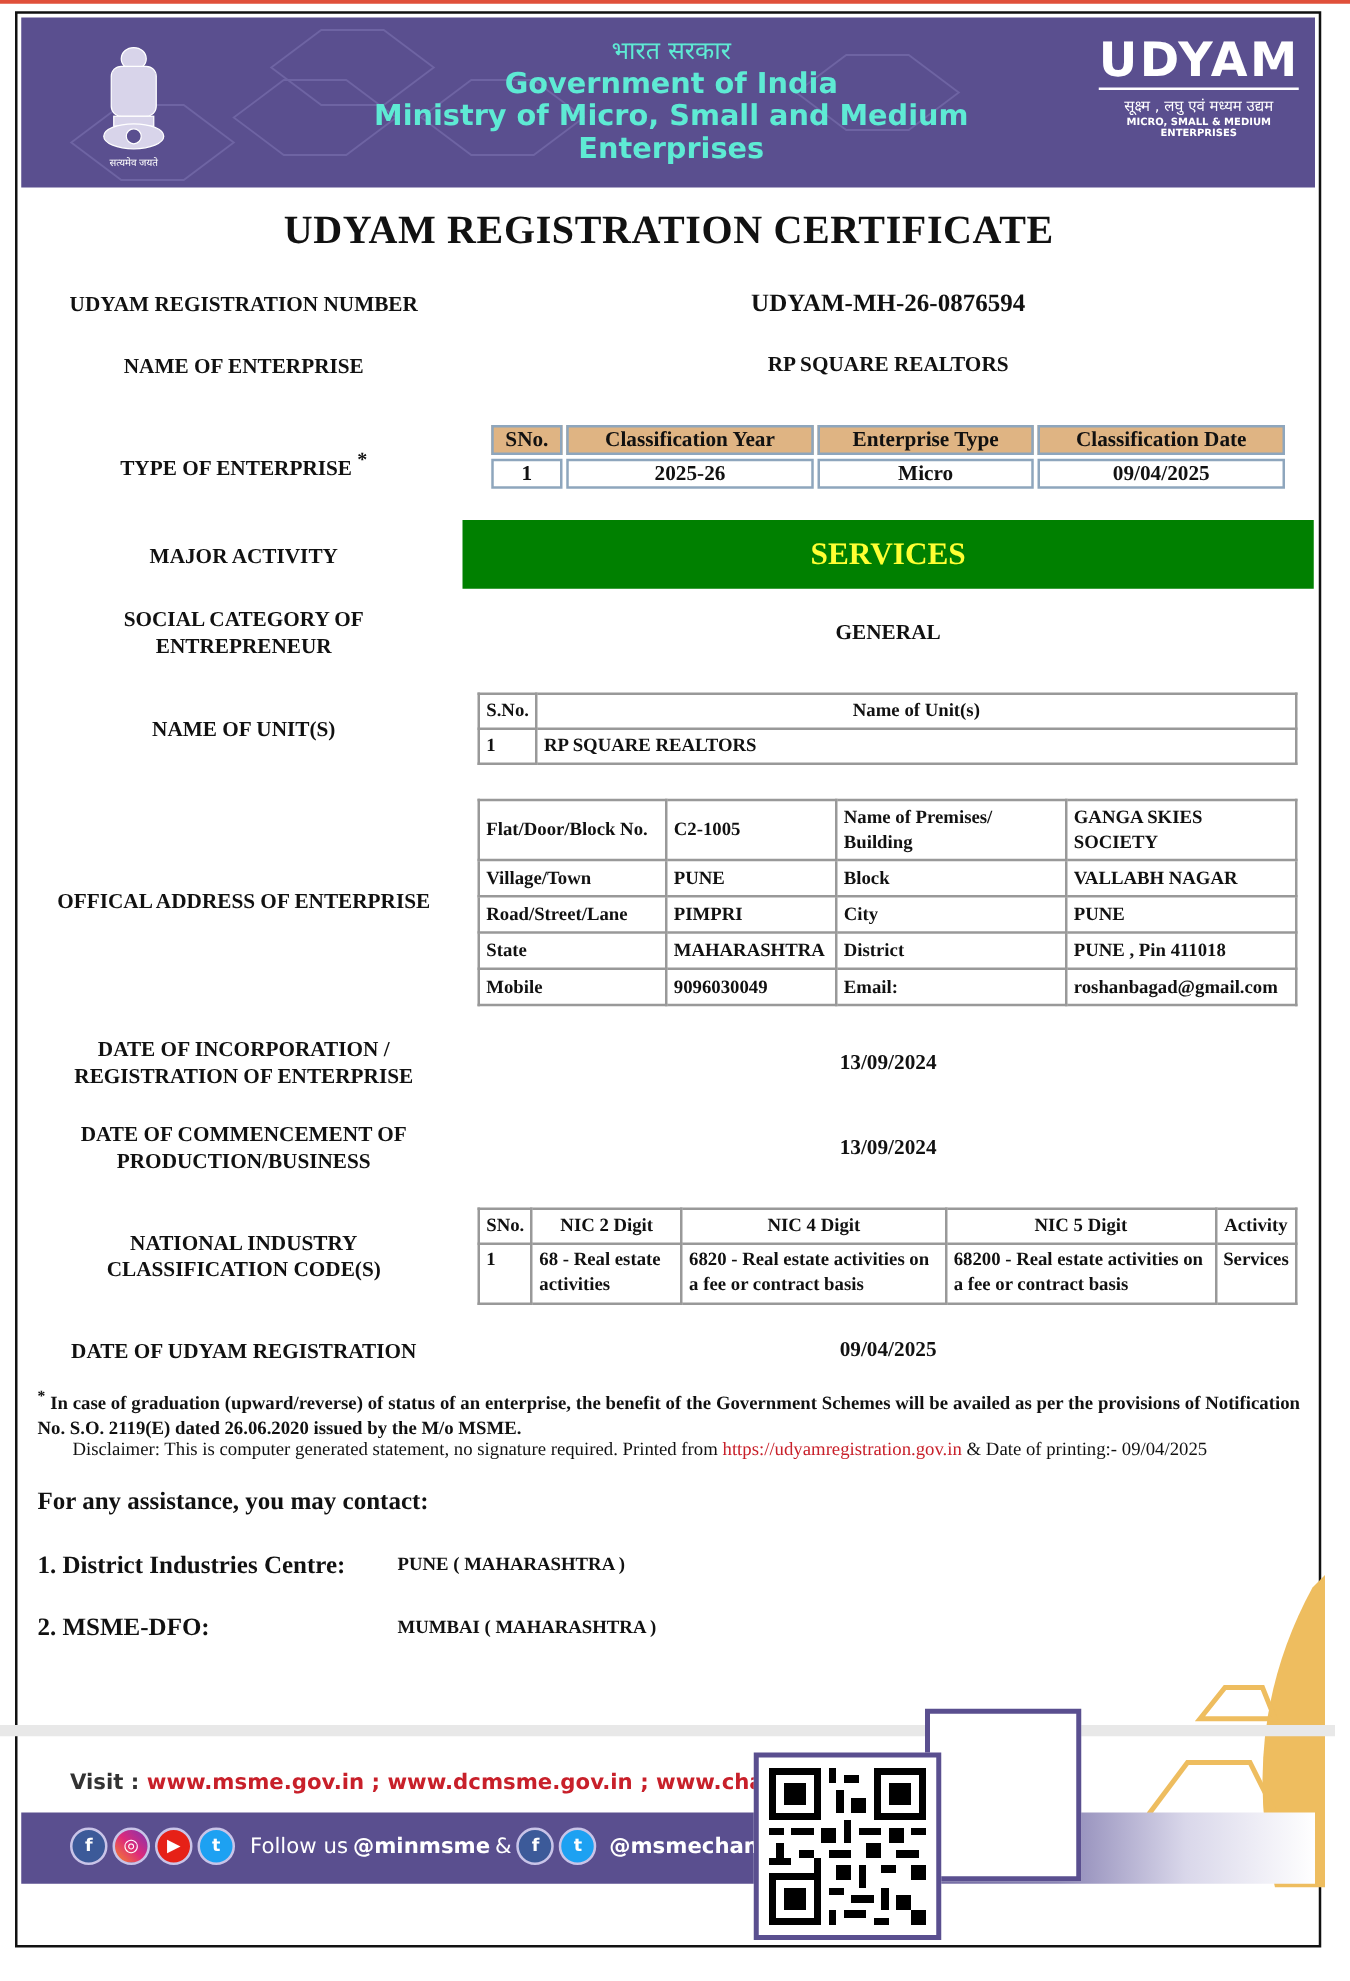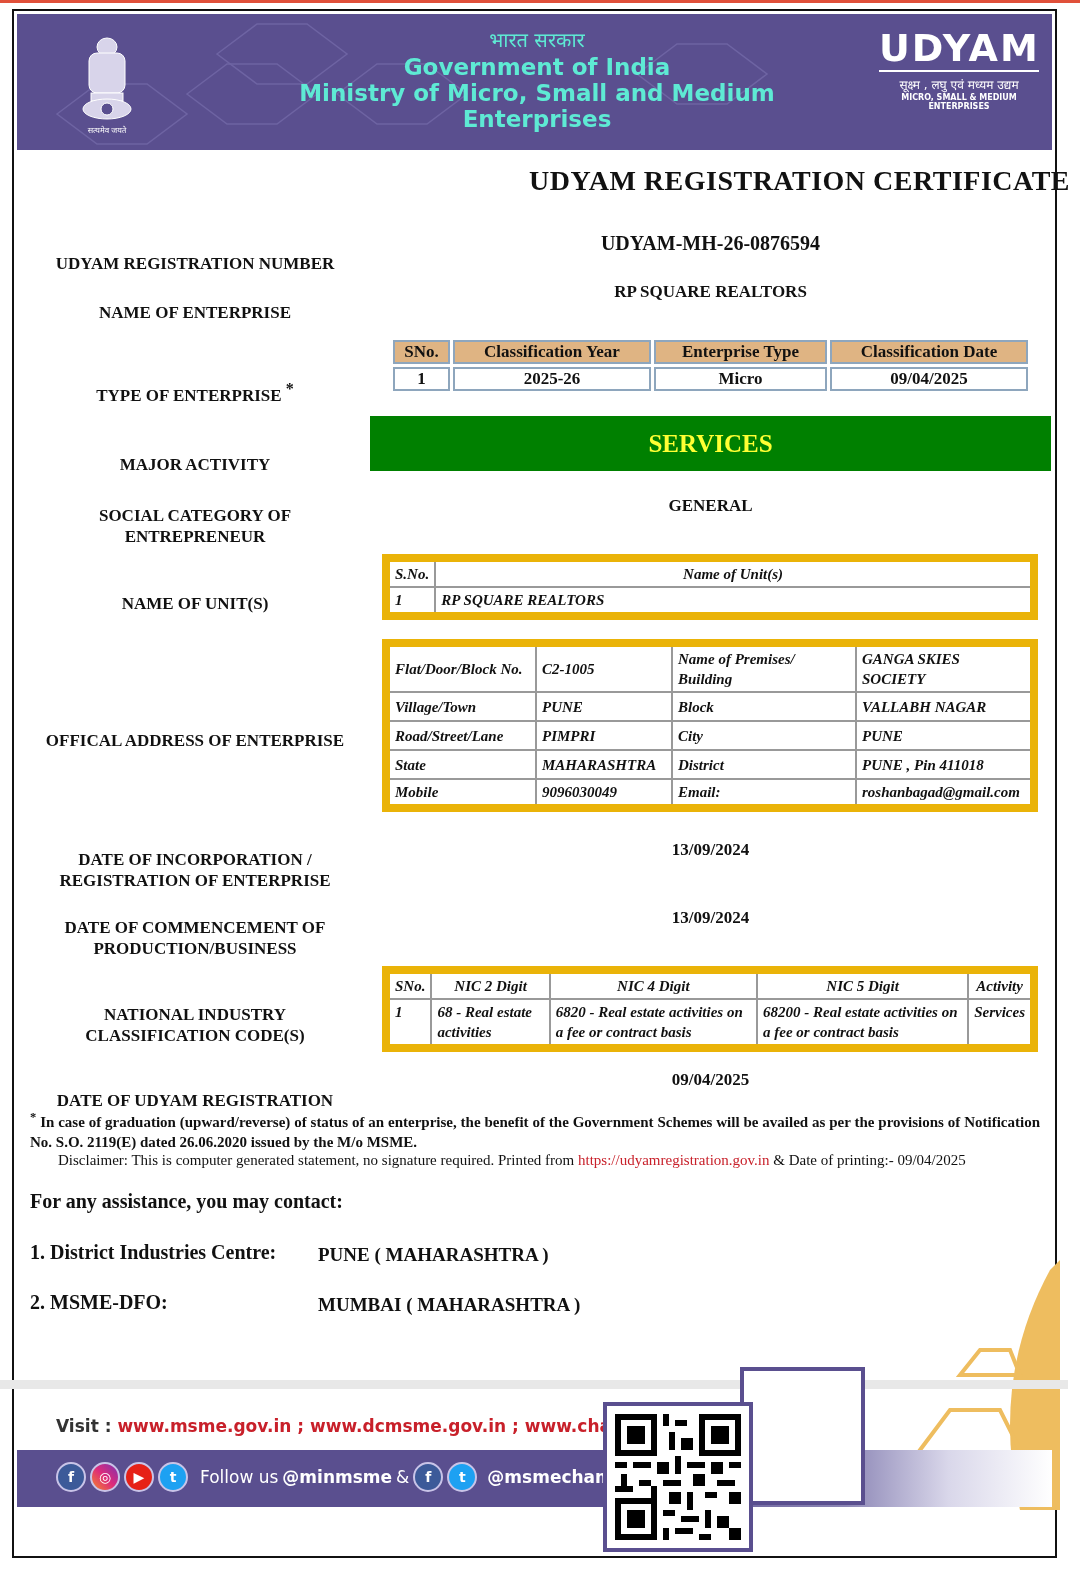--- a/index.html
+++ b/index.html
@@ -13,46 +13,46 @@
   .banner-center { position: absolute; left: 270px; top: 12px; width: 500px; text-align: center; color: #5eead4; font-family: "DejaVu Sans", sans-serif; }
   .banner-center .l1 { font-size: 20px; line-height: 28px; }
   .banner-center .l2 { font-size: 23px; font-weight: bold; line-height: 26px; }
   .banner-center .l3 { font-size: 20px; line-height: 32px; }
   .banner-center .l4 { font-size: 23px; font-weight: bold; line-height: 26px; }
   .msme-logo { position: absolute; left: 862px; top: 14px; width: 160px; color: #fff; font-family: "DejaVu Sans", sans-serif; text-align: center; }
   .msme-logo .big { font-size: 38px; font-weight: bold; letter-spacing: 2px; line-height: 40px; border-bottom: 2px solid #fff; padding-bottom: 2px; }
   .msme-logo .hi { font-size: 12px; margin-top: 4px; }
   .msme-logo .en { font-size: 8px; font-weight: bold; }
 
-  .title { position: absolute; left: 0; top: 165px; width: 1070px; text-align: right; font-size: 28px; font-weight: bold; letter-spacing: 0.5px; }
-  .lbl { position: absolute; font-weight: bold; font-size: 17px; text-align: center; line-height: 21px; margin-top: 20px; }
+  .title { position: absolute; left: 0; top: 165px; width: 1070px; text-align: center; font-size: 32px; font-weight: bold; letter-spacing: 0.5px; }
+  .lbl { position: absolute; font-weight: bold; font-size: 17px; text-align: center; line-height: 21px; }
   .val { position: absolute; font-weight: bold; text-align: center; }
   .star { font-size: 16px; vertical-align: super; }
 
   table { border-collapse: separate; font-family: "Liberation Serif", serif; }
   .cls-table { position: absolute; left: 390px; top: 337px; border-spacing: 3px; }
   .cls-table th { background: #dfb483; border: 2px solid #8ea6bd; font-size: 17px; height: 24px; padding: 0 8px; }
   .cls-table td { border: 2px solid #8ea6bd; font-size: 17px; font-weight: bold; text-align: center; height: 24px; }
   .services { position: absolute; left: 370px; top: 416px; width: 681px; height: 55px; background: #008000; color: #ffff33; font-size: 25px; font-weight: bold; text-align: center; line-height: 55px; }
 
-  .grid-table { position: absolute; border-collapse: collapse; border: 8px solid #eab308; font-style: italic; }
+  .grid-table { position: absolute; border-collapse: collapse; border: 2px solid #eab308; }
   .grid-table td, .grid-table th { border: 2px solid #999; font-size: 15px; font-weight: bold; text-align: left; padding: 2px 5px; vertical-align: top; line-height: 20px; }
   .units-table { left: 382px; top: 554px; width: 656px; }
   .units-table td { height: 28px; vertical-align: middle; }
   .addr-table { left: 382px; top: 639px; width: 656px; }
   .addr-table td { vertical-align: middle; height: 29px; }
   .nic-table { left: 382px; top: 966px; width: 656px; }
   .nic-table th { text-align: center; height: 28px; vertical-align: middle; }
 
   .note { position: absolute; left: 30px; top: 1107px; width: 1010px; font-size: 15px; font-weight: bold; line-height: 20px; text-align: justify; }
   .disc { position: absolute; left: 58px; top: 1152px; width: 1000px; font-size: 15px; }
   .disc .link { color: #c8202a; }
   .assist { position: absolute; left: 30px; top: 1190px; font-size: 20px; font-weight: bold; }
   .contact-k { position: absolute; left: 30px; font-size: 20px; font-weight: bold; }
-  .contact-v { position: absolute; left: 318px; font-size: 19px; font-weight: bold; }
+  .contact-v { position: absolute; left: 318px; font-size: 15px; font-weight: bold; }
 
   .grey-band { position: absolute; left: 0; top: 1380px; width: 1068px; height: 9px; background: #e8e8e8; }
   .visit { position: absolute; left: 56px; top: 1416px; font-family: "DejaVu Sans", sans-serif; font-size: 17px; font-weight: bold; color: #333; white-space: nowrap; width: 550px; overflow: hidden; }
   .visit .red { color: #c8202a; }
   .follow-band { position: absolute; left: 17px; top: 1450px; width: 1035px; height: 57px; background: linear-gradient(90deg,#5a4f8f 0%,#5a4f8f 60%,#8b85b5 80%,#d9d7ea 90%,#fff 100%); }
   .follow { position: absolute; left: 56px; top: 1462px; display: flex; align-items: center; gap: 4px; color: #fff; font-family: "DejaVu Sans", sans-serif; font-size: 17px; white-space: nowrap; }
   .social { width: 30px; height: 30px; border-radius: 50%; border: 2px solid #c9c4e8; display: inline-flex; align-items: center; justify-content: center; font-size: 14px; font-weight: bold; color: #fff; }
   .fb { background: #3c5a99; } .ig { background: linear-gradient(45deg,#f58529,#dd2a7b,#8134af); } .yt { background: #e62117; } .tw { background: #1da1f2; }
   .follow b { font-weight: bold; }
   .qr-back { position: absolute; left: 740px; top: 1367px; width: 125px; height: 138px; border: 4px solid #5a4f8f; background: #fff; }

